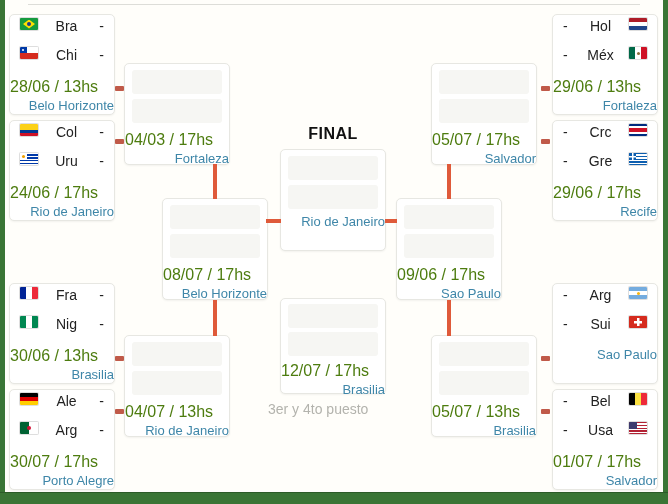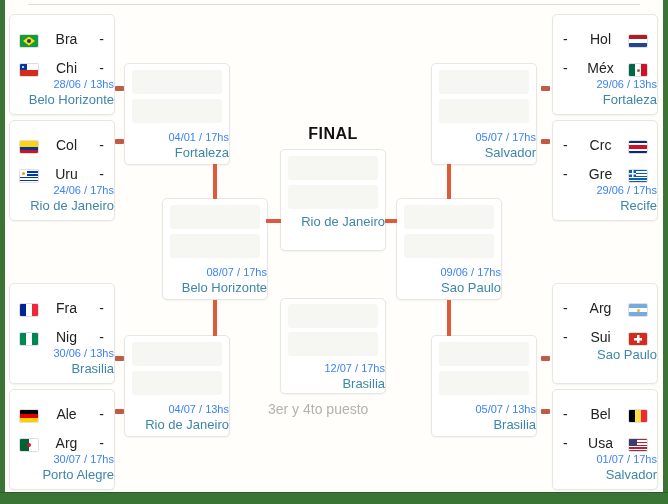--- a/index.html
+++ b/index.html
@@ -6,26 +6,26 @@
   body{font-family:"Liberation Sans",sans-serif}
   .page{position:relative;width:668px;height:504px;background:#fffefa;overflow:hidden}
   .frame-left,.frame-right{position:absolute;top:0;bottom:0;width:5px;background:#3a7535}
   .frame-left{left:0}.frame-right{right:0}
   .frame-bottom{position:absolute;left:0;right:0;bottom:0;height:11px;background:#3a7535;border-top:1px solid #2c5b28}
   .top-hairline{position:absolute;top:4px;left:28px;right:28px;height:1px;background:#ddddd8}
 
   .box{position:absolute;width:106px;background:#fff;border:1px solid #e7e7e2;border-radius:5px;
        box-shadow:0 1px 2px rgba(0,0,0,.05);box-sizing:border-box}
   .r16{height:101px;padding-top:3px}
-  .team-row{display:flex;align-items:flex-end;height:29px;padding:0 10px}
+  .team-row{display:flex;align-items:flex-start;height:29px;padding:0 10px}
   .tcode{flex:1;text-align:center;font-size:14px;color:#222}
   .tscore{width:9px;font-size:14px;color:#222}
   .row-l .tscore{text-align:right}
   .row-r .tscore{text-align:left}
-  .mdate{text-align:right;font-size:11px;color:#3b82f6;margin-top:2px;white-space:nowrap}
+  .mdate{text-align:left;font-size:16px;color:#4d7c0f;margin-top:2px;white-space:nowrap}
   .mcity{text-align:right;font-size:13px;color:#3e86a8;margin-top:2px;cursor:pointer;white-space:nowrap}
 
   .slotbox{height:102px;padding-top:6px}
   .slot{height:24px;margin:0 7px 5px;background:#f6f6f3;border-radius:3px}
   .slotbox .mdate{margin-top:8px}
   .thirdbox{height:96px;padding-top:5px}
   .thirdbox .slot{margin-bottom:4px}
   .thirdbox .mdate{margin-top:6px}
 
   .final-label{position:absolute;left:280px;top:125px;width:106px;text-align:center;
@@ -196,21 +196,21 @@
       <span class="tcode">Usa</span>
       <span class="flag" data-flag="flag-usa"></span>
     </div>
     <div class="mdate">01/07 / 17hs</div>
     <div class="mcity">Salvador</div>
   </div>
 
   <div class="box slotbox" style="left:124px;top:63px">
     <div class="slot"></div>
     <div class="slot"></div>
-    <div class="mdate">04/01 / 17hs</div>
+    <div class="mdate">04/03 / 17hs</div>
     <div class="mcity">Fortaleza</div>
   </div>
   <div class="box slotbox" style="left:124px;top:335px">
     <div class="slot"></div>
     <div class="slot"></div>
     <div class="mdate">04/07 / 13hs</div>
     <div class="mcity">Rio de Janeiro</div>
   </div>
   <div class="box slotbox" style="left:431px;top:63px">
     <div class="slot"></div>

